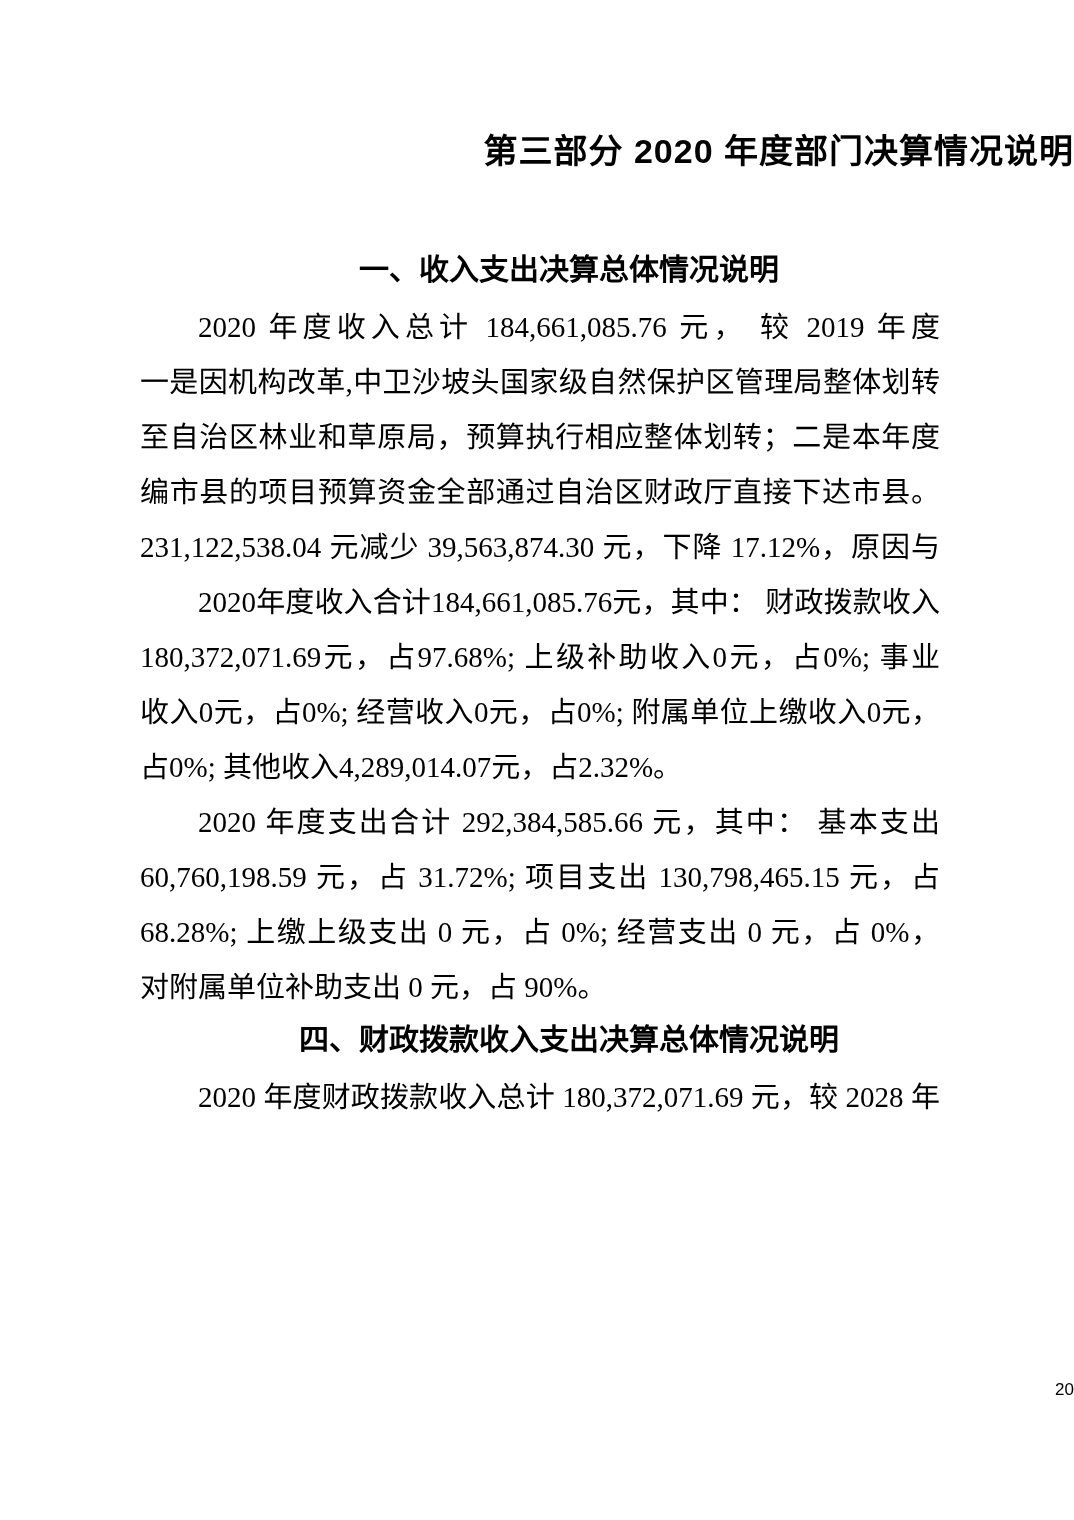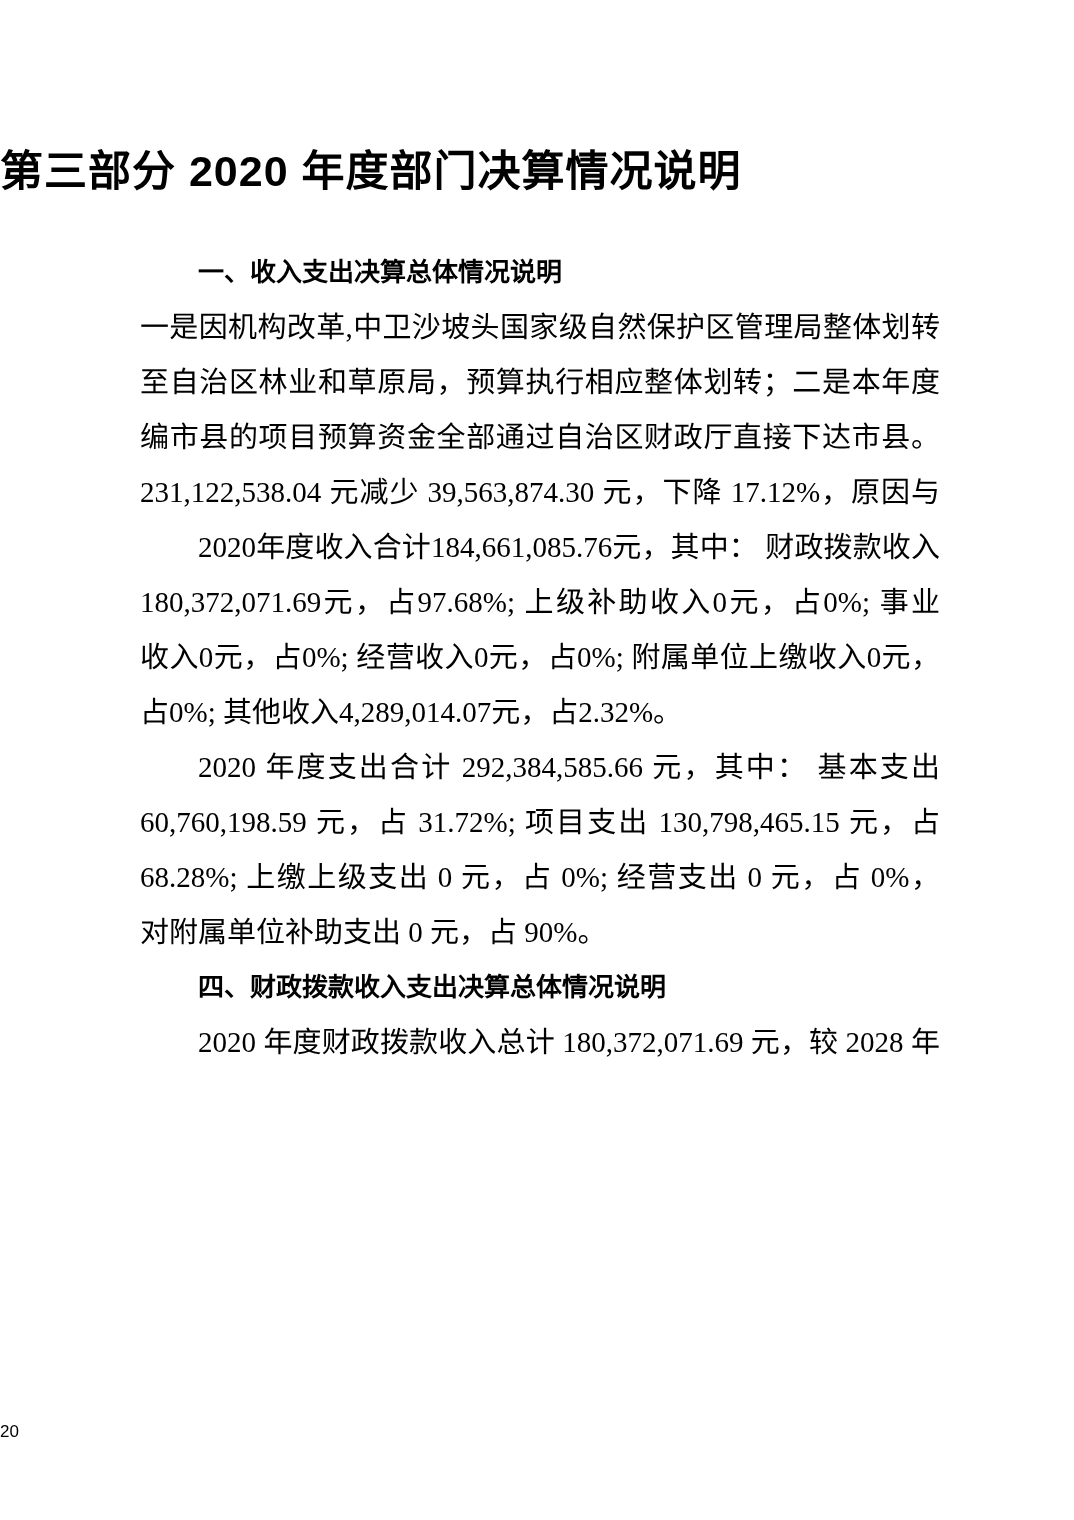--- a/index.html
+++ b/index.html
@@ -12,77 +12,79 @@
     width: 1074px;
     height: 1520px;
     margin: 0 auto;
     background: #ffffff;
     color: #000000;
     font-family: "Liberation Serif", "DejaVu Serif", serif;
     overflow: hidden;
   }
   .doc-title {
     position: absolute;
-    top: 136px;
+    top: 124px;
     left: 0;
     width: 100%;
-    text-align: left;
+    text-align: right;
     font-family: "Liberation Sans", "DejaVu Sans", sans-serif;
     font-weight: bold;
-    font-size: 43px;
+    font-size: 34px;
     letter-spacing: 1px;
     white-space: nowrap;
   }
   .content {
     position: absolute;
     left: 140px;
     top: 245px;
     width: 800px;
   }
   .line {
     height: 55px;
     line-height: 55px;
     font-size: 29px;
     overflow: hidden;
     box-sizing: border-box;
     white-space: pre;
   }
   .heading {
-    font-family: Liberation Sans, sans-serif;
+    font-family: Liberation Mono, monospace;
     font-weight: bold;
     padding-left: 58px;
-    font-size: 26px;
+    font-size: 30px;
+    text-align: center;
   }
   .body-line.indent {
     padding-left: 58px;
   }
   .body-line.justify {
     text-align: justify;
     text-align-last: justify;
     white-space: normal;
   }
   .page-number {
     position: absolute;
-    top: 1422px;
+    top: 1380px;
     left: 0;
     width: 100%;
-    text-align: left;
+    text-align: right;
     font-size: 17px;
     font-family: "Liberation Sans", "DejaVu Sans", sans-serif;
   }
 </style>
 </head>
 <body>
 
 <div class="page">
   <div class="doc-title">第三部分 2020 年度部门决算情况说明</div>
 
   <div class="content">
       <section>
         <div class="line heading">一、收入支出决算总体情况说明</div>
+        <div class="line body-line indent justify">2020 年度收入总计 184,661,085.76 元， 较 2019 年度</div>
         <div class="line body-line justify">一是因机构改革,中卫沙坡头国家级自然保护区管理局整体划转</div>
         <div class="line body-line justify">至自治区林业和草原局，预算执行相应整体划转；二是本年度代</div>
         <div class="line body-line justify">编市县的项目预算资金全部通过自治区财政厅直接下达市县。</div>
         <div class="line body-line justify">231,122,538.04 元减少 39,563,874.30 元，下降 17.12%，原因与收</div>
       </section>
       <section>
         <div class="line body-line indent justify">2020年度收入合计184,661,085.76元，其中： 财政拨款收入</div>
         <div class="line body-line justify">180,372,071.69元，占97.68%; 上级补助收入0元，占0%; 事业</div>
         <div class="line body-line justify">收入0元，占0%; 经营收入0元，占0%; 附属单位上缴收入0元，</div>
         <div class="line body-line">占0%; 其他收入4,289,014.07元，占2.32%。</div>

